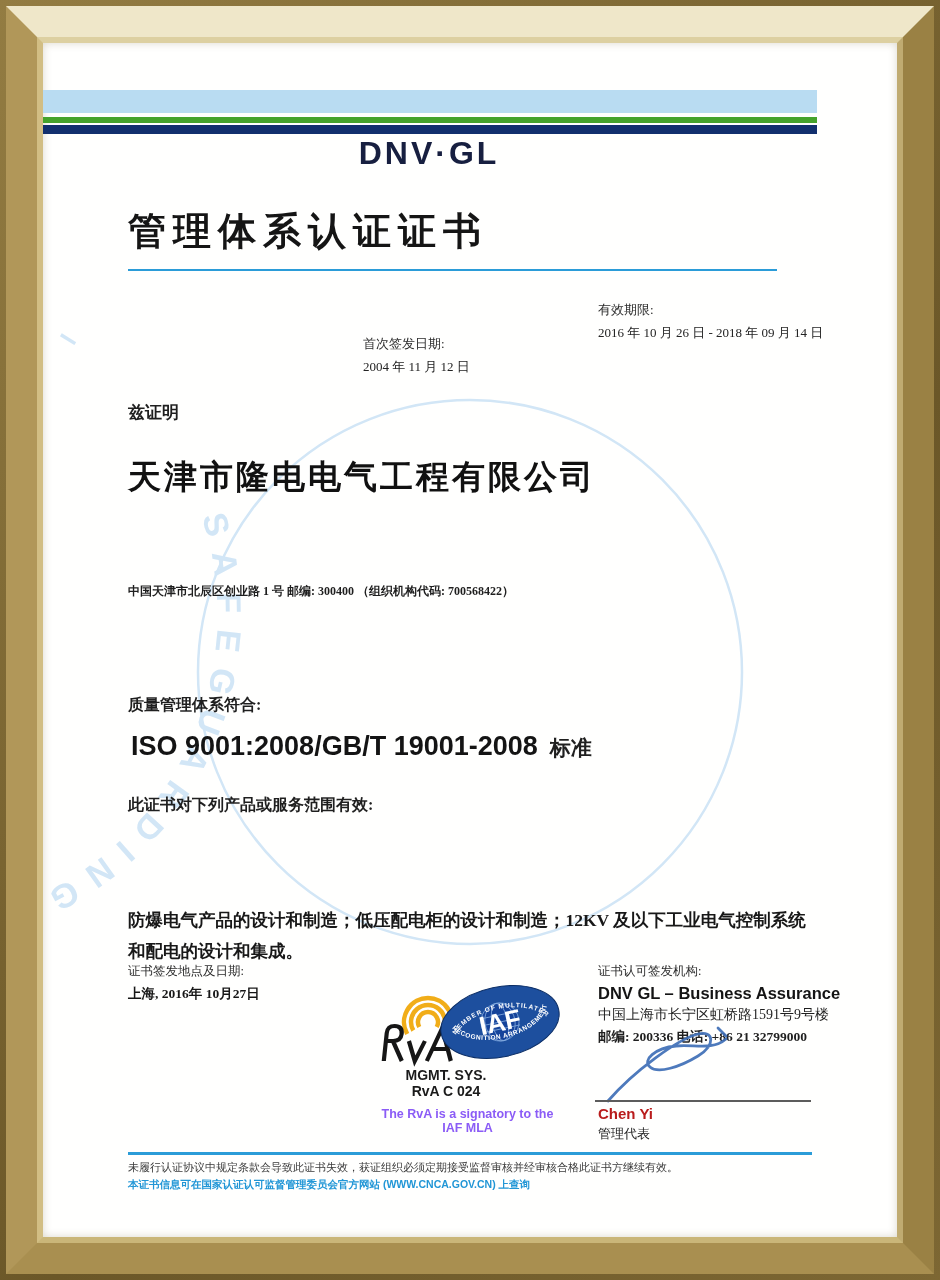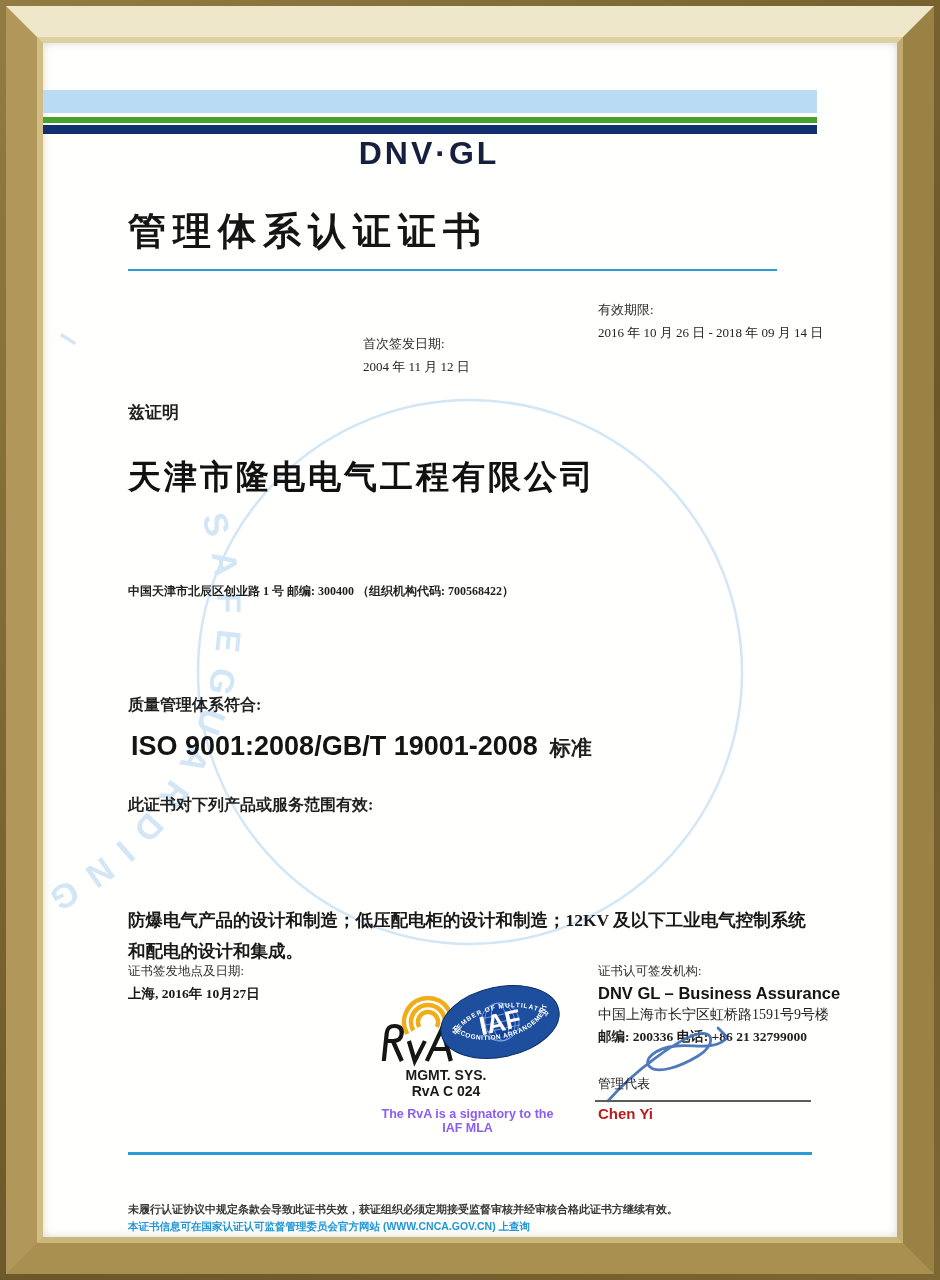--- a/index.html
+++ b/index.html
@@ -54,25 +54,25 @@
   .accred-postal{display:block;margin-top:4px;font-size:13.5px;font-weight:700;}
   
   .marks{left:327px;top:940px;width:195px;}
   .mla-note{margin-top:2px;text-align:center;font-family:"Liberation Sans","DejaVu Sans",sans-serif;
     font-size:12.5px;font-weight:700;color:#8b5cf6;}
   
   .signature-svg{left:557px;top:982px;}
   .sig-line{left:552px;top:1057px;width:216px;height:2px;background:#5c5c5c;}
   .signer-name{left:555px;top:1062px;font-family:Liberation Sans, sans-serif;
     font-size:15px;font-weight:700;color:#b91c1c;}
-  .signer-role{left:555px;top:1032px;font-size:13px;color:#222;}
+  .signer-role{left:555px;top:1082px;font-size:13px;color:#222;}
   
   .footer-rule{left:85px;top:1109px;width:684px;height:3px;background:#2b9cd8;}
   .footer{left:85px;top:1116px;width:740px;font-size:11px;line-height:17px;white-space:nowrap;}
-  .footer-line1{color:#3a3a3a;font-weight:700;display:block;margin-top:42px;}
+  .footer-line1{color:#3a3a3a;font-weight:400;display:block;}
   .footer-line2,.footer-line3{color:#2196d6;font-weight:700;display:block;
     font-family:"Liberation Sans","DejaVu Sans",sans-serif;font-size:10.5px;}
   
   .watermark{position:absolute;left:0;top:0;z-index:1;pointer-events:none;}
 </style>
 </head>
 <body>
 
 <div class="frame-outer"></div>
 <div class="frame-face"></div>

